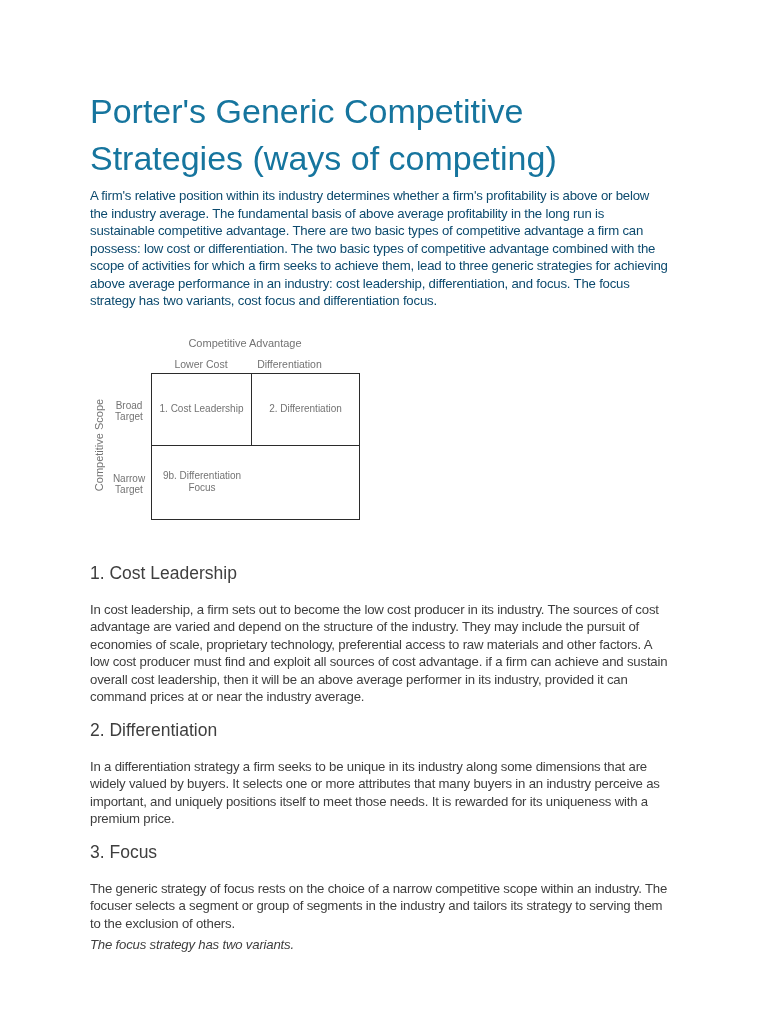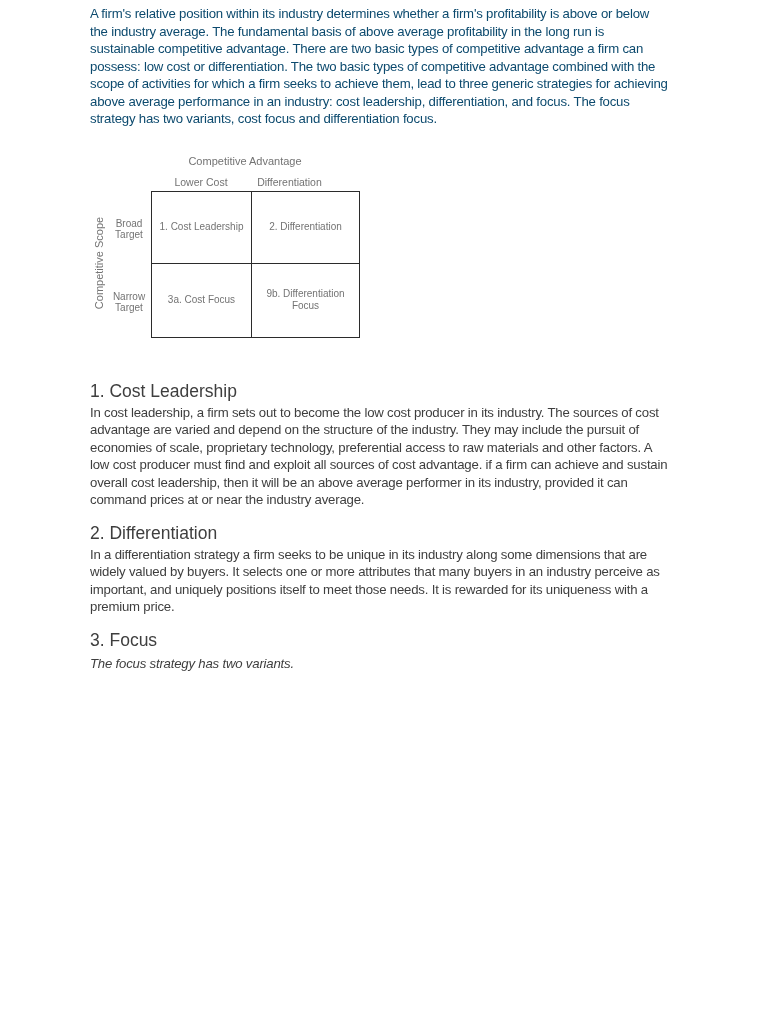--- a/index.html
+++ b/index.html
@@ -55,31 +55,32 @@
   .cell span { display:block; width:100%; }
   .cell.b-r { border-right:1px solid #2B2B2B; }
   .cell.b-b { border-bottom:1px solid #2B2B2B; }
 
   
   .section-heading {
     margin-top:14px;
     font-size:17.5px; line-height:21px; font-weight:400; color:#3E3E3E;
   }
   .section-body {
-    margin-top:2px;
+    margin-top:17px;
     font-size:13.2px; line-height:17.5px; letter-spacing:-0.2px; color:#3E3E3E;
   }
   .section-note { font-style:italic; }
 </style>
 </head>
 <body>
 
 <div class="page">
   <div class="content">
 
+    <h1 class="doc-title">Porter's Generic Competitive Strategies (ways of competing)</h1>
 
     <p class="intro">A firm's relative position within its industry determines whether a firm's profitability is above or below the industry average. The fundamental basis of above average profitability in the long run is sustainable competitive advantage. There are two basic types of competitive advantage a firm can possess: low cost or differentiation. The two basic types of competitive advantage combined with the scope of activities for which a firm seeks to achieve them, lead to three generic strategies for achieving above average performance in an industry: cost leadership, differentiation, and focus. The focus strategy has two variants, cost focus and differentiation focus.</p>
 
     <div class="figure">
       <div class="axis-top">Competitive Advantage</div>
 
       <div class="col-head c0">Lower Cost</div>
       <div class="col-head c1">Differentiation</div>
 
       <div class="axis-side">Competitive Scope</div>
@@ -87,38 +88,36 @@
       <div class="row-label r0">Broad Target</div>
       <div class="row-label r1">Narrow Target</div>
 
       <div class="matrix-table">
         <div class="cell b-r b-b">
           <span>1. Cost Leadership</span>
         </div>
         <div class="cell b-b">
           <span>2. Differentiation</span>
         </div>
-        <div class="cell b-r">
-          <span>3a. Cost Focus</span>
-        </div>
         <div class="cell">
           <span>9b. Differentiation Focus</span>
         </div>
       </div>
     </div>
 
     <div>
       <h2 class="section-heading">1. Cost Leadership</h2>
       <p class="section-body">In cost leadership, a firm sets out to become the low cost producer in its industry. The sources of cost advantage are varied and depend on the structure of the industry. They may include the pursuit of economies of scale, proprietary technology, preferential access to raw materials and other factors. A low cost producer must find and exploit all sources of cost advantage. if a firm can achieve and sustain overall cost leadership, then it will be an above average performer in its industry, provided it can command prices at or near the industry average.</p>
     </div>
 
     <div>
       <h2 class="section-heading">2. Differentiation</h2>
       <p class="section-body">In a differentiation strategy a firm seeks to be unique in its industry along some dimensions that are widely valued by buyers. It selects one or more attributes that many buyers in an industry perceive as important, and uniquely positions itself to meet those needs. It is rewarded for its uniqueness with a premium price.</p>
     </div>
 
     <div>
       <h2 class="section-heading">3. Focus</h2>
+      <p class="section-body">The generic strategy of focus rests on the choice of a narrow competitive scope within an industry. The focuser selects a segment or group of segments in the industry and tailors its strategy to serving them to the exclusion of others.</p>
       <p class="section-body section-note" style="margin-top:4px;">The focus strategy has two variants.</p>
     </div>
 
   </div>
 </div>
 
 </body></html>

